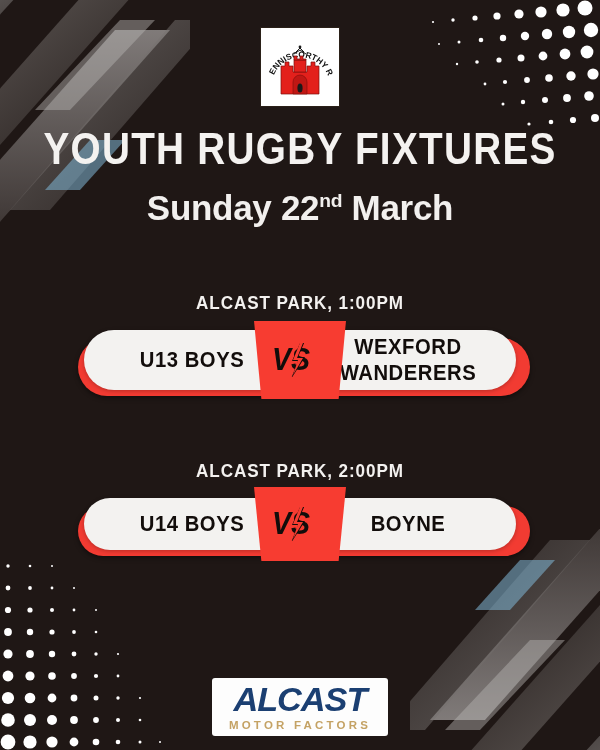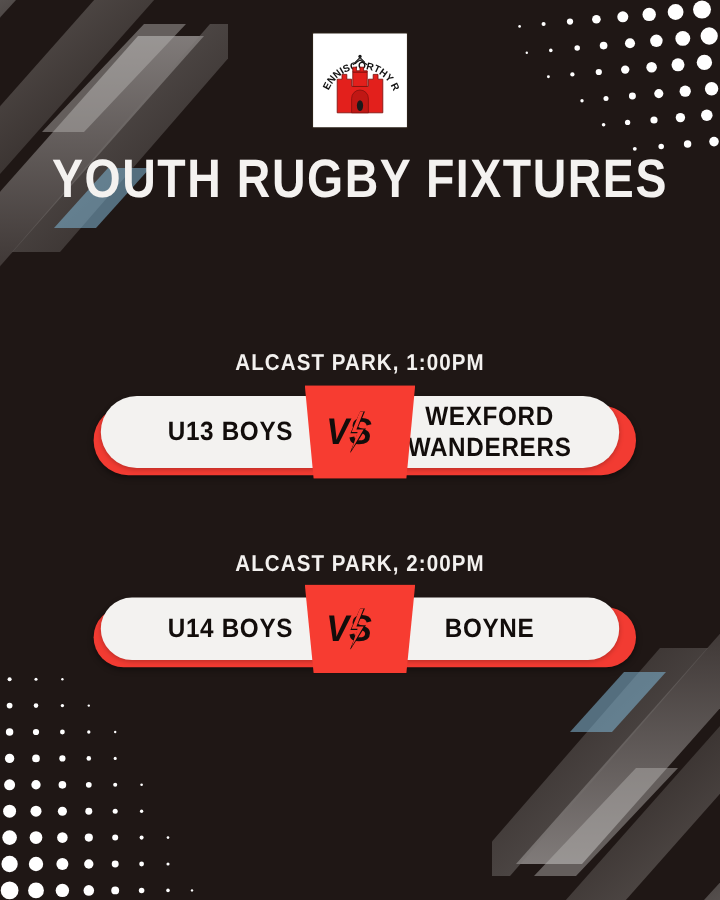--- a/index.html
+++ b/index.html
@@ -327,20 +327,21 @@
       <ellipse cx="39" cy="60" rx="2.6" ry="4.5" fill="#1a1a1a"></ellipse>
       <g stroke="#1a1a1a" stroke-width="1" fill="none">
         <path d="M33,26 L39,22 L45,26"></path>
           <path d="M35,24 L39,20 L43,24"></path>
       </g>
       <circle cx="39" cy="19" r="1.4" fill="#1a1a1a"></circle>
     </svg>
   </div>
 
   <div class="title">YOUTH RUGBY FIXTURES</div>
+  <div class="subtitle"><span>Sunday 22</span><sup>nd</sup><span> March</span></div>
 
   <div class="fixture" style="top:292px;">
     <div class="venue">ALCAST PARK, 1:00PM</div>
     <div class="bar-wrap">
       <div class="bar-red"></div>
       <div class="bar-white" style="height:60px;">
         <div class="team">U13 BOYS</div>
         <div class="vs-badge" style="height:78px;top:-9px;">
           <svg width="58" height="34" viewBox="0 0 58 34">
             <text x="1" y="27" font-family="&quot;Liberation Sans Narrow&quot;, &quot;Liberation Sans&quot;, sans-serif" font-size="31" font-weight="700" font-style="italic" fill="#120d0b" transform="scale(0.92,1)">VS</text>
@@ -369,14 +370,18 @@
             <polygon points="29,0 22,17 27,17 22,32 32,15 26,15 32,0" fill="#f73c31"></polygon>
           </svg>
         </div>
         <div class="team">
           <div>BOYNE</div>
         </div>
       </div>
     </div>
   </div>
 
+  <div class="sponsor">
+    <div class="sponsor-name">ALCAST</div>
+    <div class="sponsor-tag">MOTOR FACTORS</div>
+  </div>
 
 </div>
 
 </body></html>

